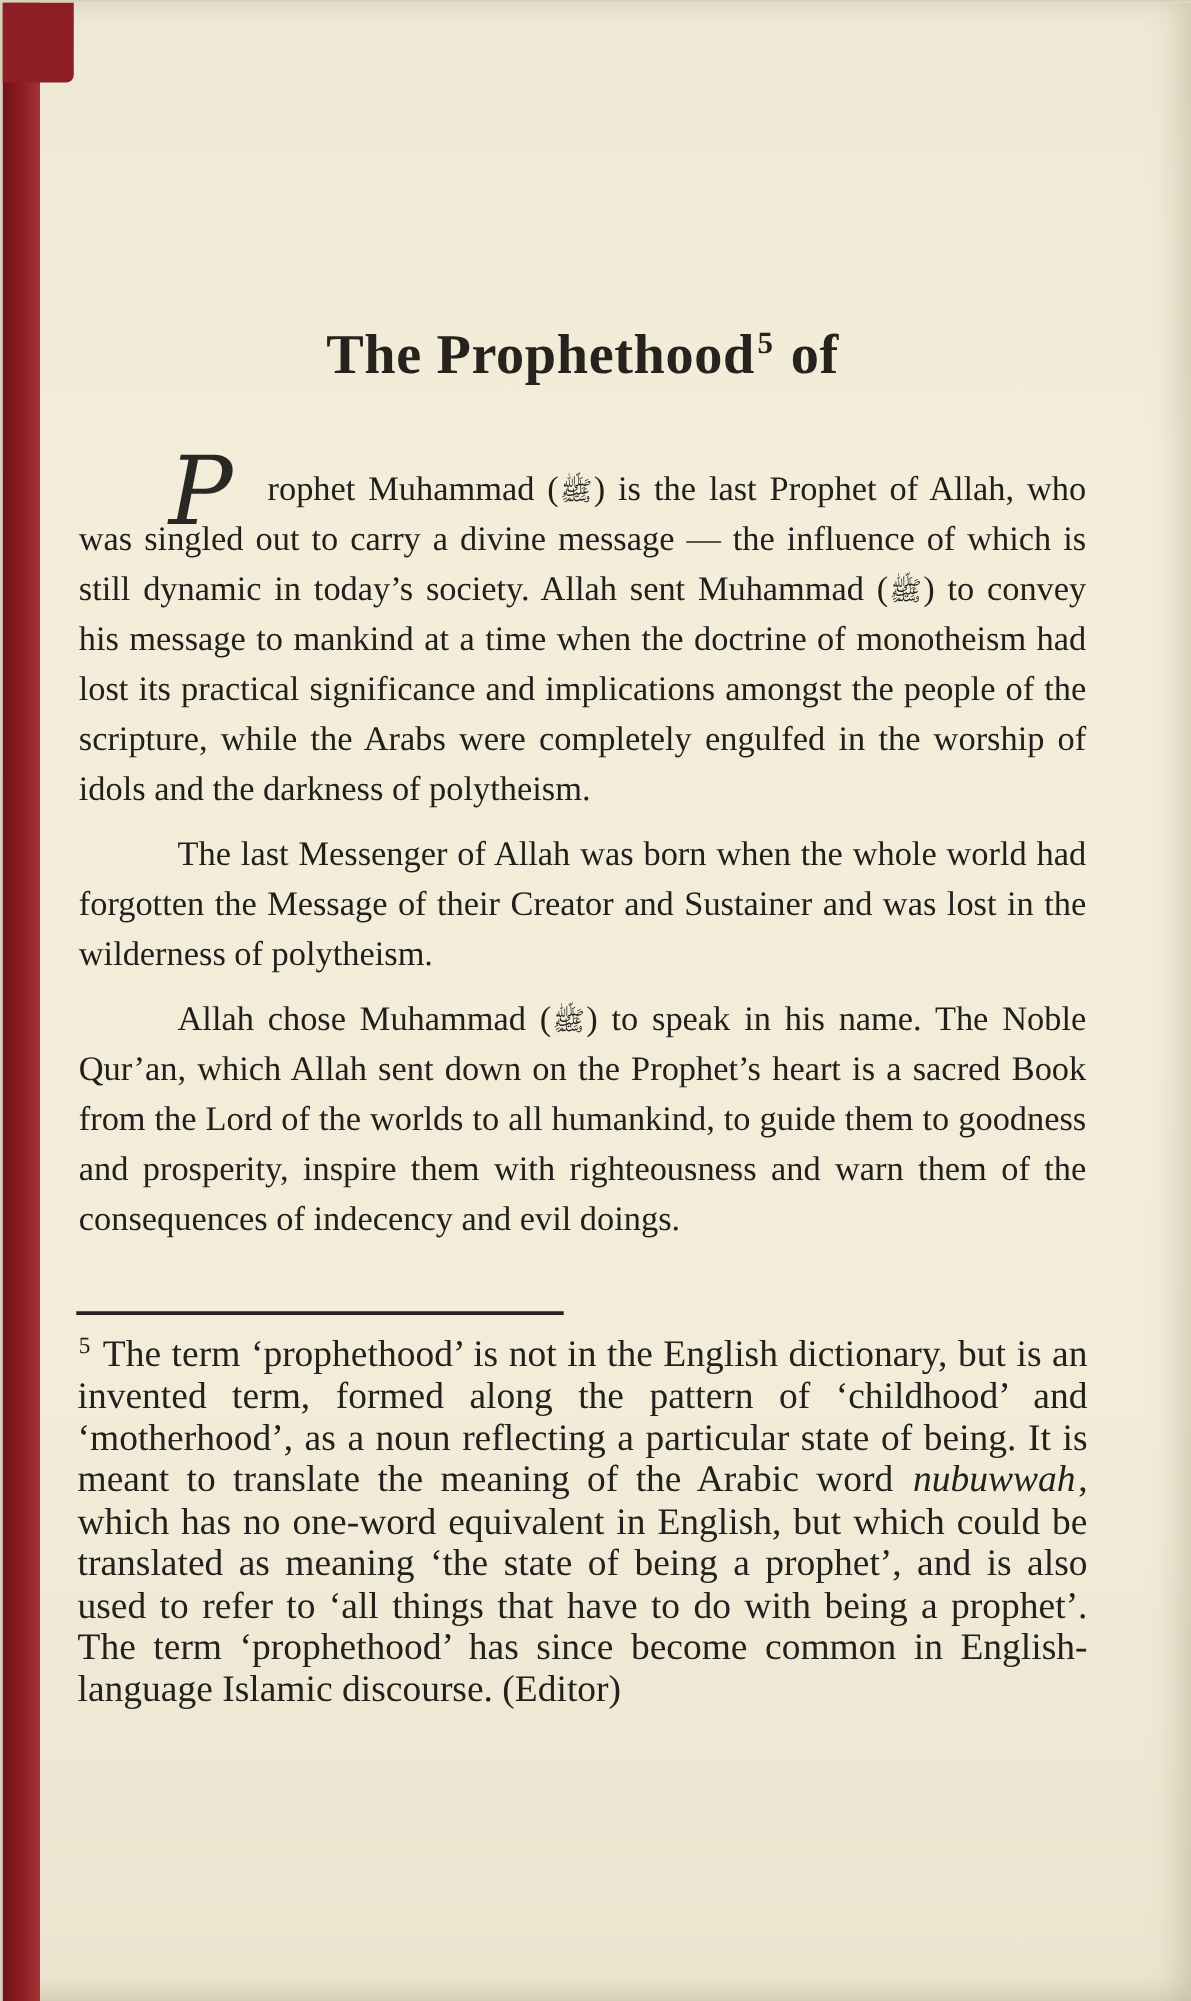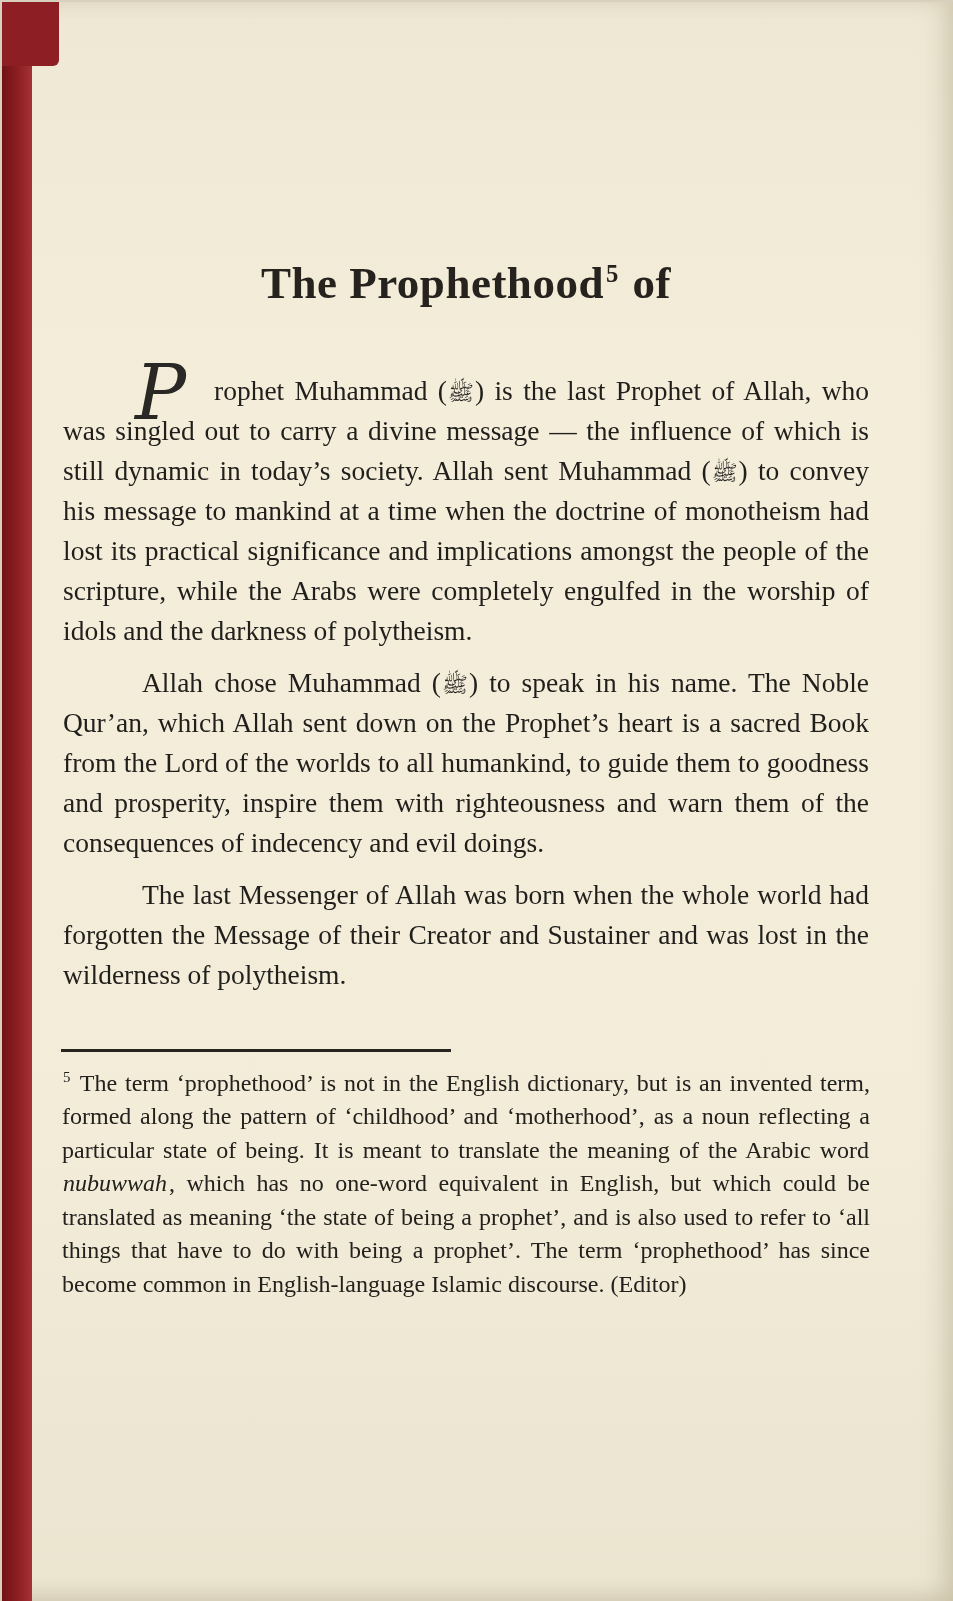--- a/index.html
+++ b/index.html
@@ -72,21 +72,21 @@
   }
   .pbuh { font-size: 0.78em; line-height: 0; }
   .footnote-rule {
     margin-top: 52px;
     width: 390px;
     height: 0;
     border-top: 3px solid #26241f;
   }
   .footnote {
     margin-top: 12px;
-    font-size: 24px;
+    font-size: 30px;
     line-height: 33.5px;
     text-align: justify;
     color: #23211d;
   }
   .footnote .fn-marker {
     font-size: 0.62em;
     vertical-align: super;
     line-height: 0;
   }
   .fn-italic { font-style: italic; }
@@ -106,25 +106,25 @@
       <br>
     </h1>
 
     <div class="body-text">
 
       <p class="para para-first">
         <span class="dropcap">P</span><span class="rich">rophet Muhammad (<span class="pbuh">ﷺ</span>) is the last Prophet of Allah, who was singled out to carry a divine message — the influence of which is still dynamic in today’s society. Allah sent Muhammad (<span class="pbuh">ﷺ</span>) to convey his message to mankind at a time when the doctrine of monotheism had lost its practical significance and implications amongst the people of the scripture, while the Arabs were completely engulfed in the worship of idols and the darkness of polytheism.</span>
       </p>
 
       <p class="para para-indent">
-        <span class="rich">Allah chose Muhammad (<span class="pbuh">ﷺ</span>) to speak in his name. The Noble Qur’an, which Allah sent down on the Prophet’s heart is a sacred Book from the Lord of the worlds to all humankind, to guide them to goodness and prosperity, inspire them with righteousness and warn them of the consequences of indecency and evil doings.</span>
+        <span class="rich">The last Messenger of Allah was born when the whole world had forgotten the Message of their Creator and Sustainer and was lost in the wilderness of polytheism.</span>
       </p>
 
       <p class="para para-indent">
-        <span class="rich">The last Messenger of Allah was born when the whole world had forgotten the Message of their Creator and Sustainer and was lost in the wilderness of polytheism.</span>
+        <span class="rich">Allah chose Muhammad (<span class="pbuh">ﷺ</span>) to speak in his name. The Noble Qur’an, which Allah sent down on the Prophet’s heart is a sacred Book from the Lord of the worlds to all humankind, to guide them to goodness and prosperity, inspire them with righteousness and warn them of the consequences of indecency and evil doings.</span>
       </p>
 
     </div>
 
     <div class="footnote-rule"></div>
 
     <p class="footnote">
       <sup class="fn-marker">5</sup><span> The term ‘prophethood’ is not in the English dictionary, but is an invented term, formed along the pattern of ‘childhood’ and ‘motherhood’, as a noun reflecting a particular state of being. It is meant to translate the meaning of the Arabic word </span><span class="fn-italic">nubuwwah</span><span>, which has no one-word equivalent in English, but which could be translated as meaning ‘the state of being a prophet’, and is also used to refer to ‘all things that have to do with being a prophet’. The term ‘prophethood’ has since become common in English-language Islamic discourse. (Editor)</span>
     </p>
 

